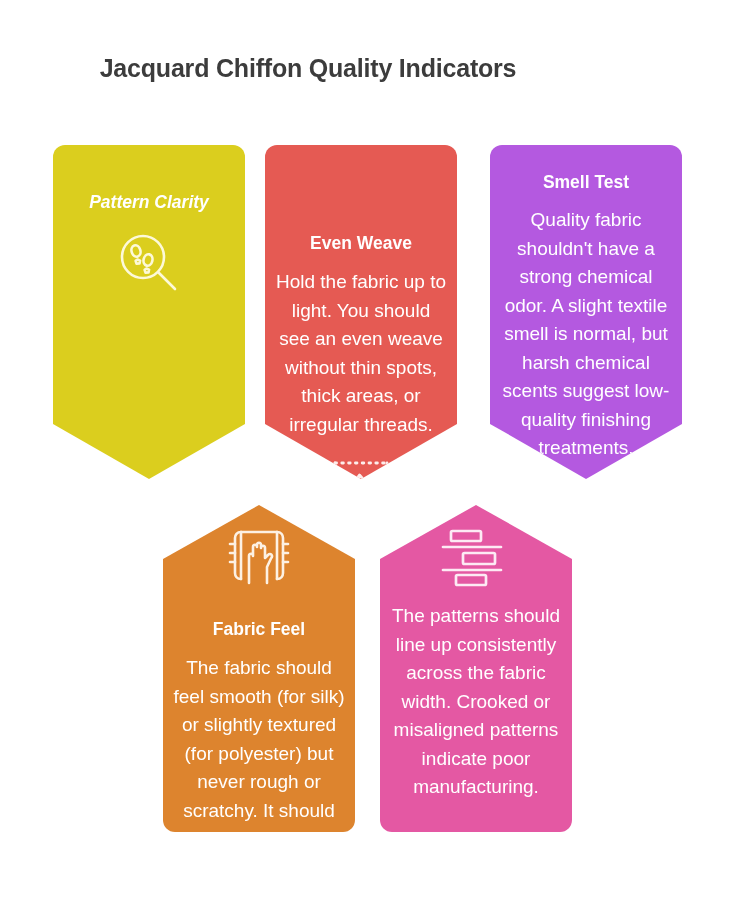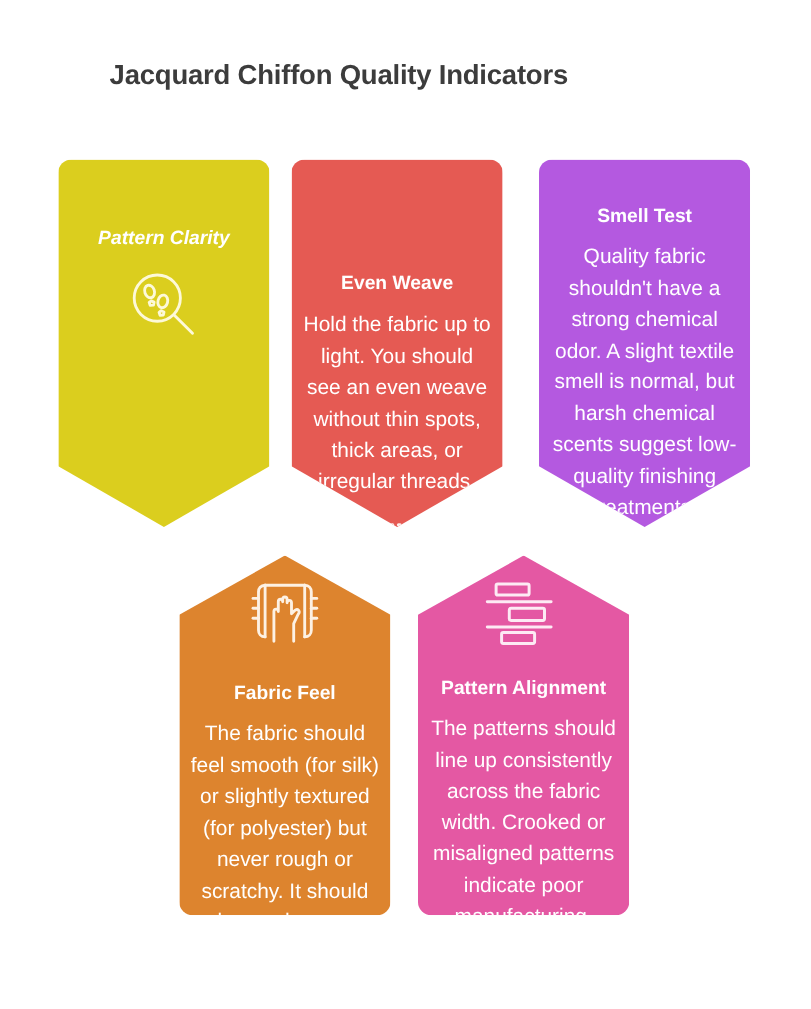--- a/index.html
+++ b/index.html
@@ -32,21 +32,21 @@
     font-size:19px; line-height:1.5; padding:0 10px;
   }
   .card-icon { display:flex; align-items:center; justify-content:center; }
   .card-icon svg { display:block; }
 
   
   .card.top {
     width:192px;
     clip-path: polygon(0% 0%, 100% 0%, 100% 83.5%, 50% 100%, 0% 83.5%);
     border-radius:12px 12px 0 0;
-    padding-top:32px;
+    padding-top:18px;
   }
   
   .card.bottom {
     width:192px;
     clip-path: polygon(50% 0%, 100% 16.5%, 100% 100%, 0% 100%, 0% 16.5%);
     border-radius:0 0 12px 12px;
   }
 
   
   #card-pattern-clarity { left:53px;  top:145px; height:334px; }
@@ -153,17 +153,16 @@
   <div class="card bottom" id="card-pattern-alignment" style="background: rgb(228, 88, 163);">
     <div class="card-icon">
       <svg width="78" height="62" viewBox="0 0 78 62" fill="none" stroke="#fdeaf4" stroke-width="2.7" stroke-linecap="round" stroke-linejoin="round">
         <rect x="14" y="4" width="30" height="10" rx="1.5"></rect>
         <line x1="6" y1="20" x2="64" y2="20"></line>
         <rect x="26" y="26" width="32" height="11" rx="1.5"></rect>
         <line x1="6" y1="43" x2="64" y2="43"></line>
         <rect x="19" y="48" width="30" height="10" rx="1.5"></rect>
       </svg>
     </div>
-    <div class="card-title">Pattern Alignment</div>
     <div class="card-body">The patterns should line up consistently across the fabric width. Crooked or misaligned patterns indicate poor manufacturing.</div>
   </div>
 
 </div>
 
 </body></html>

